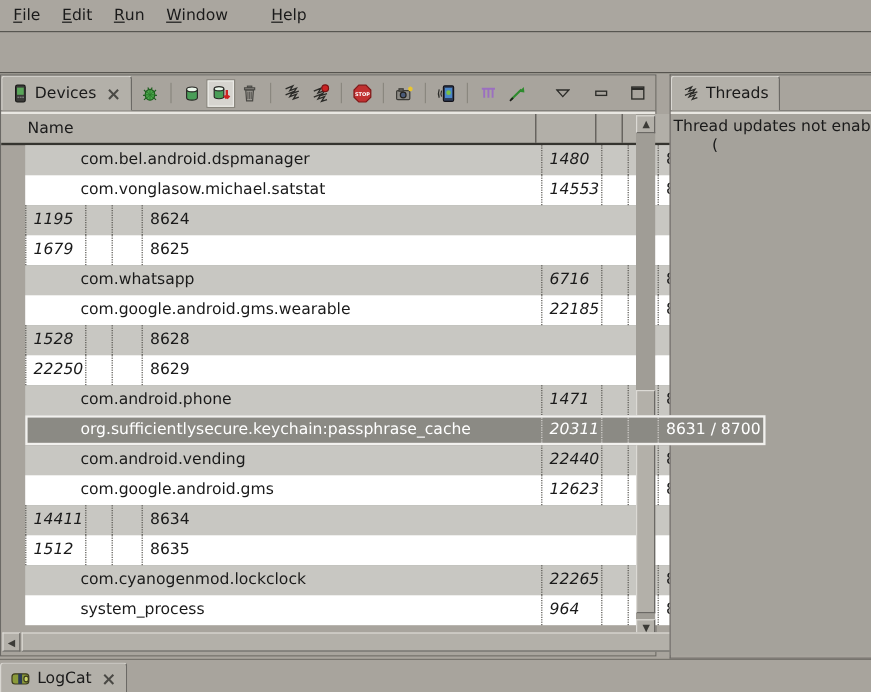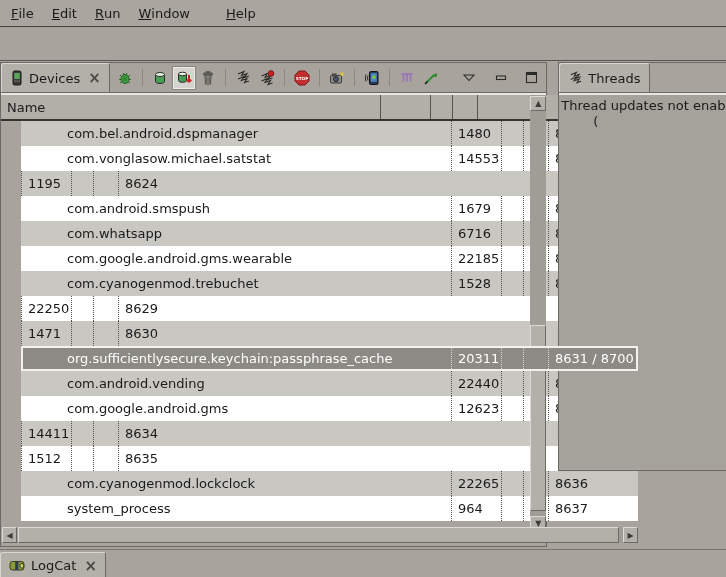--- a/index.html
+++ b/index.html
@@ -13,21 +13,21 @@
     background:#aaa69f; border-bottom:1px solid #44433f; display:flex; align-items:center; padding-left:2px; }
   .menu-item { padding:0 9px; height:100%; display:flex; align-items:center; cursor:default; }
   
   .coolbar { position:absolute; top:27px; left:0; width:726px; height:34px;
     background:#a8a49d; border-bottom:1px solid #56544f; }
   
   .main { position:absolute; top:62px; left:0; width:726px; height:485px; display:flex; }
   .devices-panel { width:653px; height:485px; position:relative;
     border:1px solid #6b6965; background:#a8a49d; }
   .sash { width:13px; height:485px; background:#a8a49d; cursor:col-resize; }
-  .threads-panel { width:200px; height:409px; position:relative;
+  .threads-panel { width:200px; height:487px; position:relative;
     border:1px solid #6b6965; border-right:none; background:#a8a49d; }
   
   .tabbar { height:30px; display:flex; align-items:stretch;
     border-bottom:1px solid #6b6965; background:#a8a49d; position:relative; }
   .tab { display:flex; align-items:center; gap:5px; padding:0 8px;
     background:#b3b0a9; border-right:1px solid #6b6965;
     border-top:1px solid #d9d7d2; border-left:1px solid #d9d7d2;
     border-top-left-radius:3px; border-top-right-radius:3px; }
   .tab-label { white-space:nowrap; }
   .close-x { font-size:15px; font-weight:bold; color:#4a4945; line-height:12px; margin-left:3px; cursor:pointer; }
@@ -35,29 +35,29 @@
   .view-toolbar { margin-left:auto; display:flex; align-items:center; gap:2px; padding-right:4px; }
   .tbtn { width:22px; height:22px; display:flex; align-items:center; justify-content:center; cursor:pointer; }
   .tbtn.hl { background:#d6d4cf; border:1px solid #ecebe7; box-shadow:0 0 0 1px #8a877f; }
   .tsep { width:1px; height:17px; background:#8a877f; margin:0 4px; }
   
   .client { position:absolute; top:30px; left:0; right:0; bottom:0;
     border-top:2px solid #e9e7e2; background:#a8a49d; }
   .theader { display:flex; height:26px; background:#b2afa8;
     border-bottom:2px solid #35342f; width:637px; }
   .hcell { border-right:1px solid #55534e; display:flex; align-items:center; padding-left:6px; }
-  .h-name { width:380px; } .h-pid { width:50px; } .h-a { width:22px; } .h-b { width:25px; }
+  .h-name { width:430px;margin-left:16px; } .h-pid { width:50px; } .h-a { width:22px; } .h-b { width:25px; }
   .h-port { flex:1; border-right:none; }
   .rows { width:637px; }
   .trow { display:flex; height:25px; background:#c8c7c2;margin-left:20px; }
   .trow.alt { background:#ffffff; }
   .trow.sel { background:#8b8a84; color:#ffffff; outline:2px solid #f2f1ee; outline-offset:-2px; position:relative; z-index:2; }
   .cell { line-height:25px; white-space:nowrap; overflow:hidden; }
   .c-name { width:430px; padding-left:46px; }
-  .c-pid  { width:50px; border-left:1px dotted #55534e; padding-left:6px; }
+  .c-pid  { width:50px; border-left:1px dotted #55534e; padding-left:6px;font-style:italic; }
   .c-a { width:22px; border-left:1px dotted #55534e; }
   .c-b { width:25px; border-left:1px dotted #55534e; }
   .c-port { flex:1; border-left:1px dotted #55534e; padding-left:6px; }
   .trow.sel .c-pid,.trow.sel .c-a,.trow.sel .c-b,.trow.sel .c-port { border-left-color:#d9d8d4; }
   
   .sb-btn { background:#b3b0a9; border:1px solid;
     border-color:#dcdad5 #6b6965 #6b6965 #dcdad5;
     display:flex; align-items:center; justify-content:center;
     font-size:8px; color:#3c3b37; cursor:pointer; }
   .vscroll { position:absolute; top:0; right:0; width:16px; height:436px; background:#a09d96; }
@@ -234,54 +234,53 @@
             <div class="cell c-b"></div>
             <div class="cell c-port">8623</div>
           </div>
           <div class="trow">
             <div class="cell c-pid">1195</div>
             <div class="cell c-a"></div>
             <div class="cell c-b"></div>
             <div class="cell c-port">8624</div>
           </div>
           <div class="trow alt">
-            <div class="cell c-name">com.android.smspush</div>
             <div class="cell c-pid">1679</div>
             <div class="cell c-a"></div>
             <div class="cell c-b"></div>
             <div class="cell c-port">8625</div>
           </div>
           <div class="trow">
             <div class="cell c-name">com.whatsapp</div>
             <div class="cell c-pid">6716</div>
             <div class="cell c-a"></div>
             <div class="cell c-b"></div>
             <div class="cell c-port">8626</div>
           </div>
           <div class="trow alt">
             <div class="cell c-name">com.google.android.gms.wearable</div>
             <div class="cell c-pid">22185</div>
             <div class="cell c-a"></div>
             <div class="cell c-b"></div>
             <div class="cell c-port">8627</div>
           </div>
           <div class="trow">
-            <div class="cell c-name">com.cyanogenmod.trebuchet</div>
             <div class="cell c-pid">1528</div>
             <div class="cell c-a"></div>
             <div class="cell c-b"></div>
             <div class="cell c-port">8628</div>
           </div>
           <div class="trow alt">
             <div class="cell c-pid">22250</div>
             <div class="cell c-a"></div>
             <div class="cell c-b"></div>
             <div class="cell c-port">8629</div>
           </div>
           <div class="trow">
+            <div class="cell c-name">com.android.phone</div>
             <div class="cell c-pid">1471</div>
             <div class="cell c-a"></div>
             <div class="cell c-b"></div>
             <div class="cell c-port">8630</div>
           </div>
           <div class="trow alt sel">
             <div class="cell c-name">org.sufficientlysecure.keychain:passphrase_cache</div>
             <div class="cell c-pid">20311</div>
             <div class="cell c-a"></div>
             <div class="cell c-b"></div>

